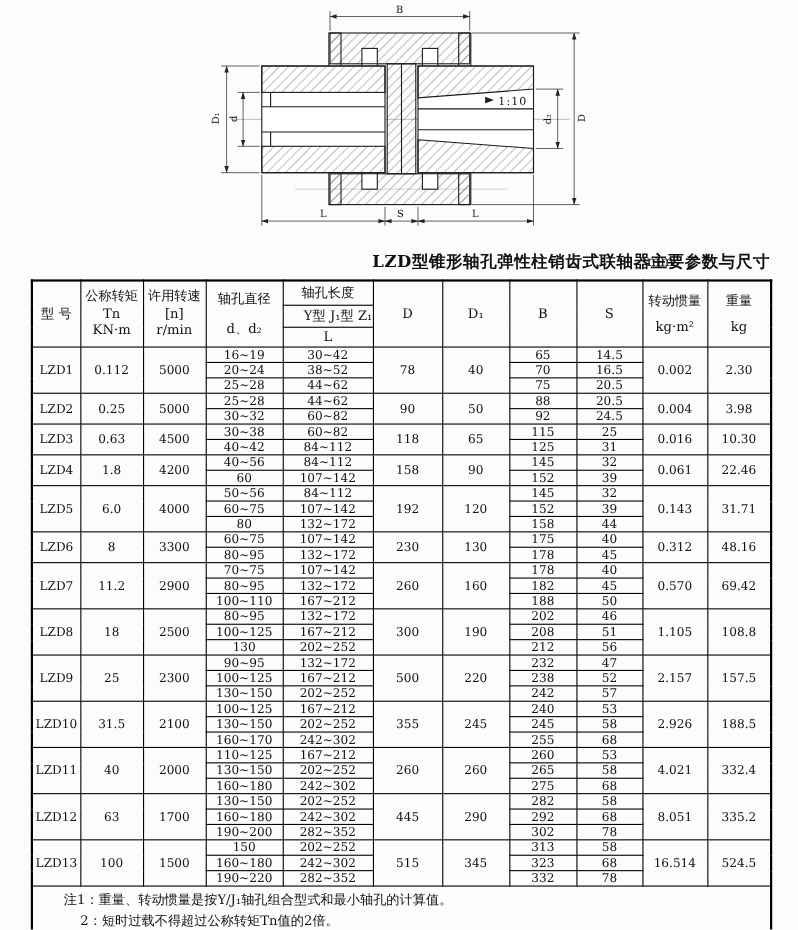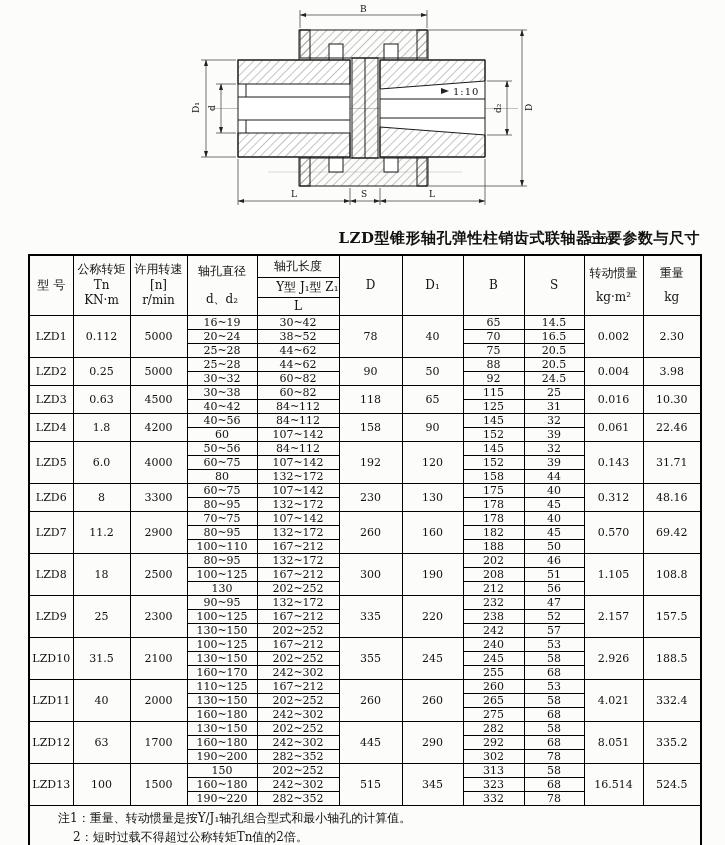--- a/index.html
+++ b/index.html
@@ -378,21 +378,21 @@
           <td>202~252</td>
           <td>212</td>
           <td>56</td>
         </tr>
         <tr>
           <td rowspan="3">LZD9</td>
           <td rowspan="3">25</td>
           <td rowspan="3">2300</td>
           <td>90~95</td>
           <td>132~172</td>
-          <td rowspan="3">335</td>
+          <td rowspan="3">500</td>
           <td rowspan="3">220</td>
           <td>232</td>
           <td>47</td>
           <td rowspan="3">2.157</td>
           <td rowspan="3">157.5</td>
         </tr>
         <tr>
           <td>100~125</td>
           <td>167~212</td>
           <td>238</td>

